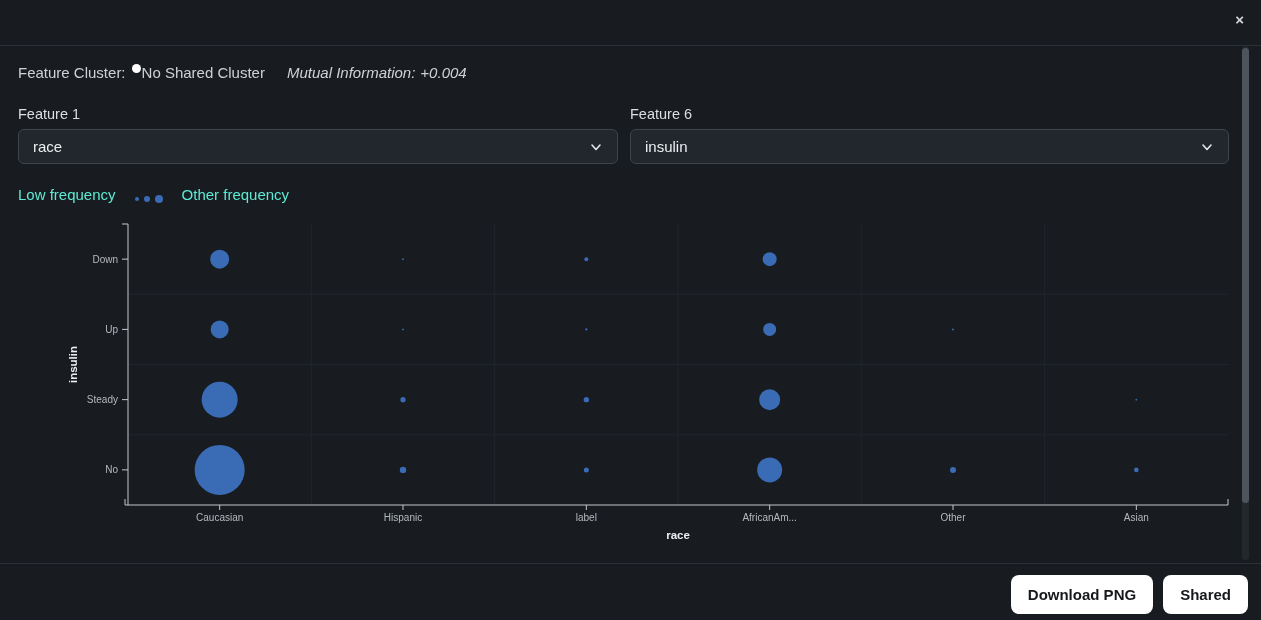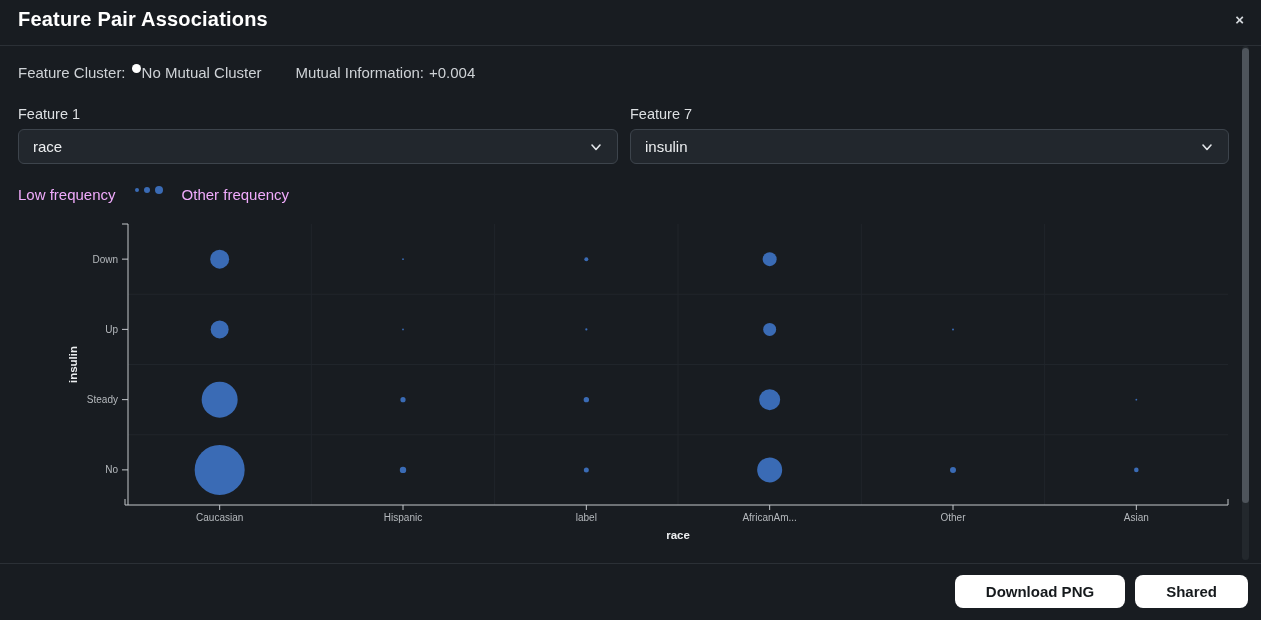--- a/index.html
+++ b/index.html
@@ -32,42 +32,42 @@
 
   
   .info-row {
     position: absolute; left: 18px; top: 64px;
     display: flex; align-items: flex-start; font-size: 15px; color: #ced2d6;
   }
   .cluster-dot {
     display: inline-block; width: 9px; height: 9px; border-radius: 50%;
     background: #ffffff; margin: 0 1px 0 6px;
   }
-  .mi-group { margin-left: 34px; }
+  .mi-group { margin-left: 22px; font-style: italic; }
   .mi-value { margin-left: 5px; }
 
   
   .field-label { position: absolute; top: 106px; font-size: 14.5px; color: #dcdfe2; }
   .field-label.f1 { left: 18px; }
   .field-label.f2 { left: 630px; }
   .select {
     position: absolute; top: 129px; height: 35px;
     background: #22272d; border: 1px solid #3d444c; border-radius: 6px;
     display: flex; align-items: center; justify-content: space-between;
     padding: 0 14px; cursor: pointer;
   }
   .select.f1 { left: 18px; width: 600px; }
   .select.f2 { left: 630px; width: 599px; }
   .select-value { font-size: 15px; color: #eceef0; }
   .chevron { width: 14px; height: 14px; }
 
   
   .legend {
     position: absolute; left: 18px; top: 186px;
-    display: flex; align-items: flex-start; font-size: 15px; color: #f0abfc; gap: 12px;
+    display: flex; align-items: flex-end; font-size: 15px; color: #5eead4; gap: 12px;
   }
   .legend .dots { display: flex; align-items: center; margin: 0 7px 0 7px; }
   .ldot { border-radius: 50%; background: #3a6bb5; display: inline-block; }
   .ldot.s { width: 4px; height: 4px; margin-right: 5px; }
   .ldot.m { width: 6px; height: 6px; margin-right: 5px; }
   .ldot.l { width: 8px; height: 8px; }
 
   
   #chart { position: absolute; left: 0; top: 215px; }
 
@@ -80,46 +80,45 @@
     position: absolute; left: 0; top: 2px; width: 7px; height: 455px;
     background: #4e545b; border-radius: 4px;
   }
 
   
   .footer {
     position: absolute; left: 0; right: 0; top: 575px;
     display: flex; justify-content: flex-end; gap: 10px; padding-right: 13px;
   }
   .btn {
-    height: 33px; background: #ffffff; color: #15191c;
-    border: none; border-radius: 8px; padding: 0 31px;
+    height: 39px; background: #ffffff; color: #15191c;
+    border: none; border-radius: 8px; padding: 0 17px;
     font-size: 15px; font-weight: 700; cursor: pointer;
     font-family: "Liberation Sans", sans-serif;
   }
 </style>
 </head>
 <body>
 
 <div class="modal">
 
-  <div class="header-title">Feature Pair Associations</div>
   <button class="close-x">×</button>
   <div class="divider top"></div>
 
   <div class="info-row">
     <span>Feature Cluster:</span>
     <span class="cluster-dot"></span>
-    <span>No Mutual Cluster</span>
+    <span>No Shared Cluster</span>
     <span class="mi-group">
       <span>Mutual Information:</span><span class="mi-value">+0.004</span>
     </span>
   </div>
 
   <div class="field-label f1">Feature 1</div>
-  <div class="field-label f2">Feature 7</div>
+  <div class="field-label f2">Feature 6</div>
 
   <div class="select f1">
     <span class="select-value">race</span>
     <svg class="chevron" viewBox="0 0 14 14">
         <path d="M3 5 L7 9.5 L11 5" fill="none" stroke="#e3e6e9" stroke-width="1.6" stroke-linecap="round" stroke-linejoin="round"></path>
       </svg>
   </div>
   <div class="select f2">
     <span class="select-value">insulin</span>
     <svg class="chevron" viewBox="0 0 14 14">

